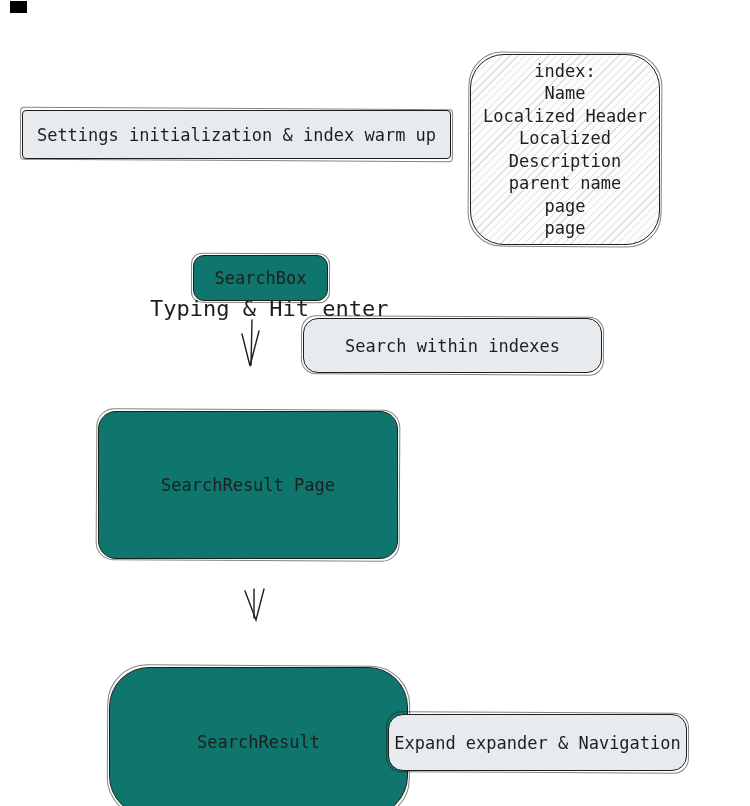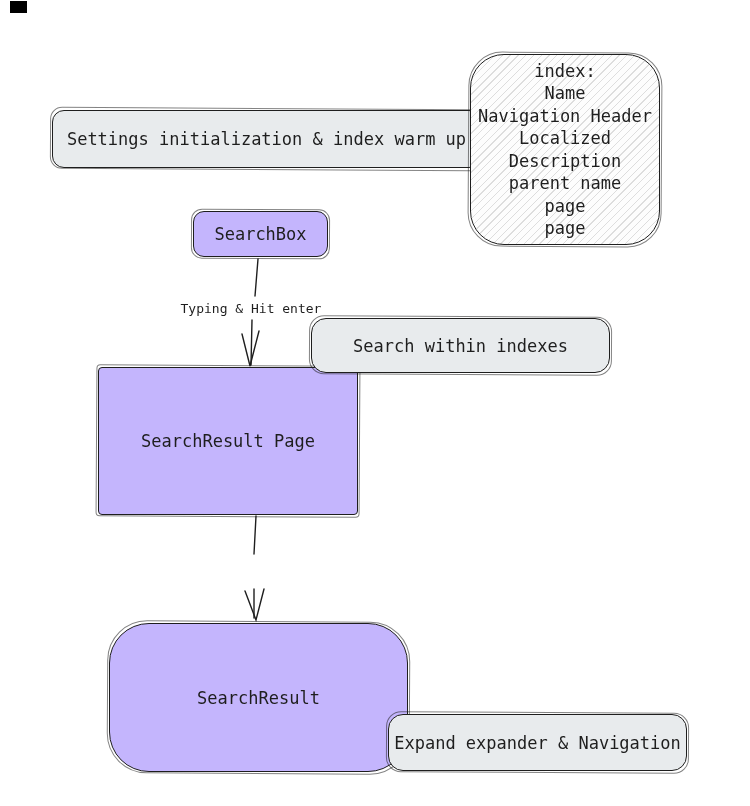--- a/index.html
+++ b/index.html
@@ -37,45 +37,45 @@
   
   .node::after {
     content: "";
     position: absolute;
     inset: -3px;
     border: 1.3px solid rgba(30,30,30,0.55);
     border-radius: inherit;
     transform: rotate(0.35deg);
     pointer-events: none;
   }
-  .yellow { background: #c4b5fd; }
+  .yellow { background: #0f766e; margin-top: 44px; }
   .gray   { background: #e8ebed; }
   .hatch  {
     background:
       repeating-linear-gradient(135deg,
         rgba(30,30,30,0.14) 0px, rgba(30,30,30,0.14) 1px,
         transparent 1px, transparent 5.5px),
       #fdfdfd;
   }
   .top { z-index: 3; }
-  #n-settings-init  { left: 52px;  top: 110px; width: 429px; height: 58px;  border-radius: 12px; }
+  #n-settings-init  { left: 22px;  top: 110px; width: 429px; height: 49px;  border-radius: 4px; }
   #n-index-info     { left: 470px; top: 54px;  width: 190px; height: 191px; border-radius: 34px; }
   #n-search-box     { left: 193px; top: 211px; width: 135px; height: 46px;  border-radius: 11px; }
-  #n-search-within  { left: 311px; top: 318px; width: 299px; height: 55px;  border-radius: 15px; align-items: center; }
-  #n-search-result  { left: 98px;  top: 367px; width: 260px; height: 148px; border-radius: 4px; }
+  #n-search-within  { left: 303px; top: 318px; width: 299px; height: 55px;  border-radius: 15px; align-items: center; }
+  #n-search-result  { left: 98px;  top: 367px; width: 300px; height: 148px; border-radius: 18px; }
   #n-settings-page  { left: 109px; top: 623px; width: 299px; height: 149px; border-radius: 40px; }
   #n-expand-nav     { left: 388px; top: 714px; width: 299px; height: 57px;  border-radius: 15px; justify-content: center; }
   .index-lines { display: block; }
   .index-lines div { line-height: 22.5px; }
   .edge-label {
     position: absolute;
     z-index: 4;
-    font-size: 13px;
+    font-size: 22px;
     line-height: 24px;
-    text-align: center;
+    text-align: left;
     white-space: nowrap;
   }
   #lbl-typing { left: 150px; top: 297px; width: 202px; }
   #lbl-click  { left: 154px; top: 557px; width: 200px; }
 </style>
 </head>
 <body>
 
 <div id="canvas">
 
@@ -95,21 +95,21 @@
   </svg>
 
   <div class="node gray" id="n-settings-init">
     <span>Settings initialization &amp; index warm up</span>
   </div>
 
   <div class="node hatch top" id="n-index-info">
     <span class="index-lines">
       <div>index:</div>
       <div>Name</div>
-      <div>Navigation Header</div>
+      <div>Localized Header</div>
       <div>Localized Description</div>
       <div>parent name</div>
       <div>page</div>
       <div>page</div>
     </span>
   </div>
 
   <div class="node yellow" id="n-search-box">
     <span>SearchBox</span>
   </div>

